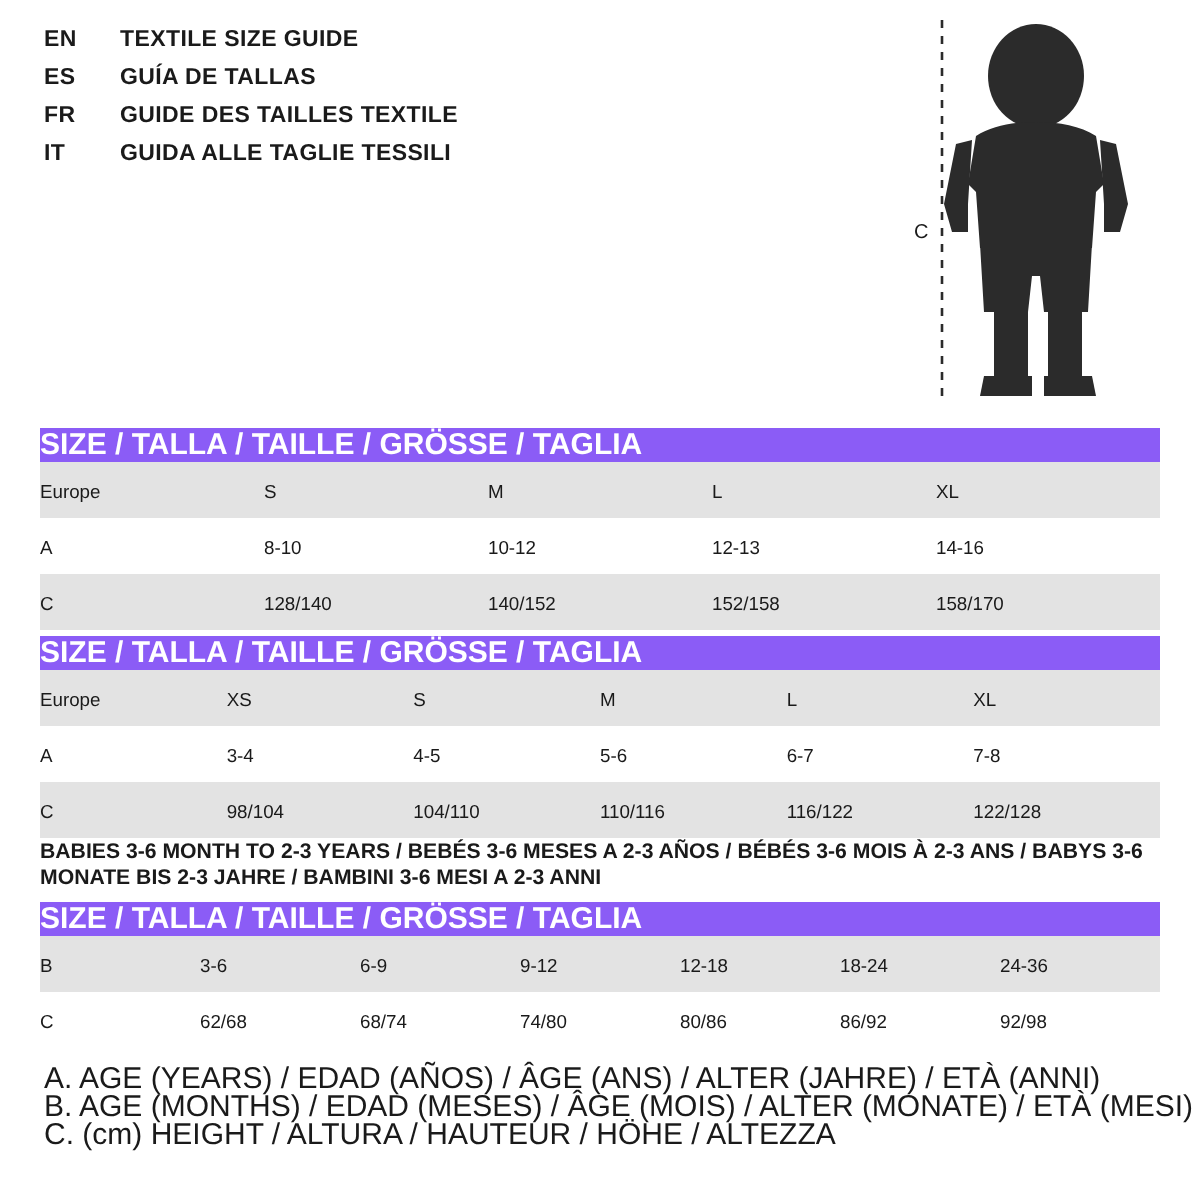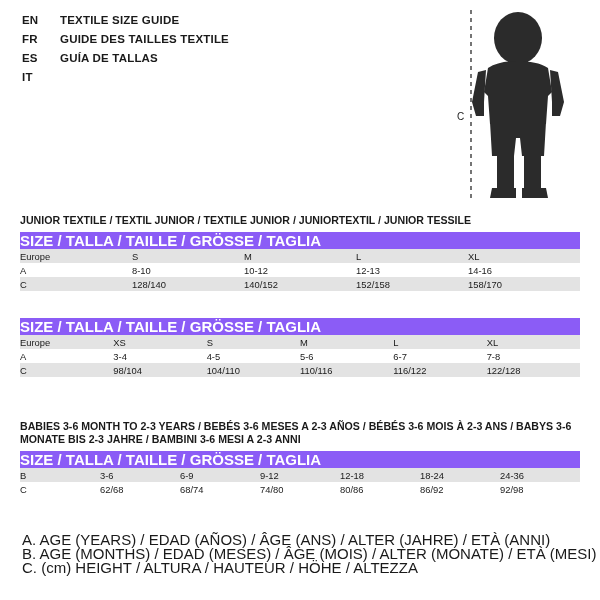--- a/index.html
+++ b/index.html
@@ -83,21 +83,21 @@
   }
   table.size-table {
     border-collapse: collapse;
     width: 560px;
     table-layout: fixed;
   }
   table.size-table td {
     font-size: 9.4px;
     color: #1a1a1a;
     padding: 0;
-    height: 14px;
+    height: 28px;
     vertical-align: middle;
   }
   tr.head-row td {
     background: #8b5cf6;
     color: #ffffff;
     font-size: 15px;
     font-weight: bold;
     height: 16px;
   }
   tr.shade td {
@@ -124,29 +124,30 @@
 <body>
 
 <div class="page">
 
   <div class="header">
     <div class="lang-row">
       <span class="lang-code">EN</span>
       <span class="lang-title">TEXTILE SIZE GUIDE</span>
     </div>
     <div class="lang-row">
+      <span class="lang-code">ES</span>
+      <span class="lang-title">GUÍA DE TALLAS</span>
+    </div>
+    <div class="lang-row">
       <span class="lang-code">FR</span>
       <span class="lang-title">GUIDE DES TAILLES TEXTILE</span>
     </div>
     <div class="lang-row">
-      <span class="lang-code">ES</span>
-      <span class="lang-title">GUÍA DE TALLAS</span>
-    </div>
-    <div class="lang-row">
       <span class="lang-code">IT</span>
+      <span class="lang-title">GUIDA ALLE TAGLIE TESSILI</span>
     </div>
   </div>
 
   <div class="figure-wrap">
     <span class="c-label">C</span>
     <svg width="150" height="200" viewBox="0 0 150 200">
 
       <line x1="31" y1="4" x2="31" y2="196" stroke="#2b2b2b" stroke-width="1.3" stroke-dasharray="4,4"></line>
 
       <g fill="#2b2b2b">
@@ -169,21 +170,20 @@
         <rect x="84" y="148" width="17" height="36"></rect>
 
         <path d="M52 182 L 76 182 L 76 192 L 50 192 Z"></path>
 
         <path d="M82 182 L 106 182 L 108 192 L 82 192 Z"></path>
       </g>
     </svg>
   </div>
 
   <div class="section" style="top: 214px;">
-    <div class="section-title">JUNIOR TEXTILE / TEXTIL JUNIOR / TEXTILE JUNIOR / JUNIORTEXTIL / JUNIOR TESSILE</div>
     <table class="size-table">
       <tbody>
           <tr class="head-row">
         <td class="first-col" colspan="5">SIZE / TALLA / TAILLE / GRÖSSE / TAGLIA</td>
       </tr>
       <tr class="shade">
         <td class="first-col" style="width:92px">Europe</td>
         <td style="width:90px">S</td>
         <td style="width:90px">M</td>
         <td style="width:90px">L</td>

